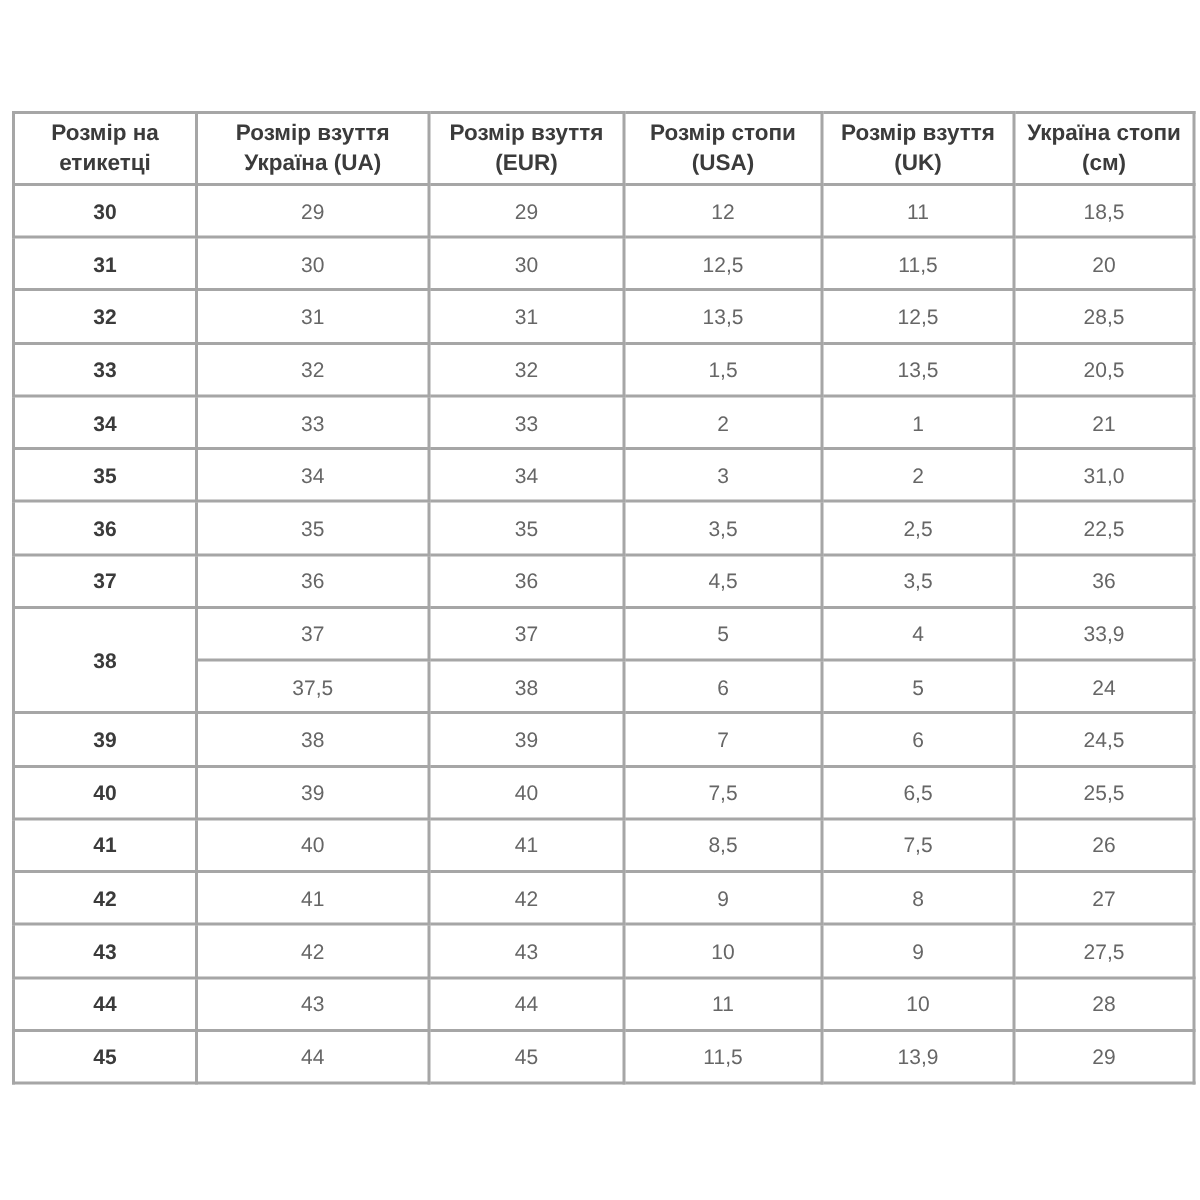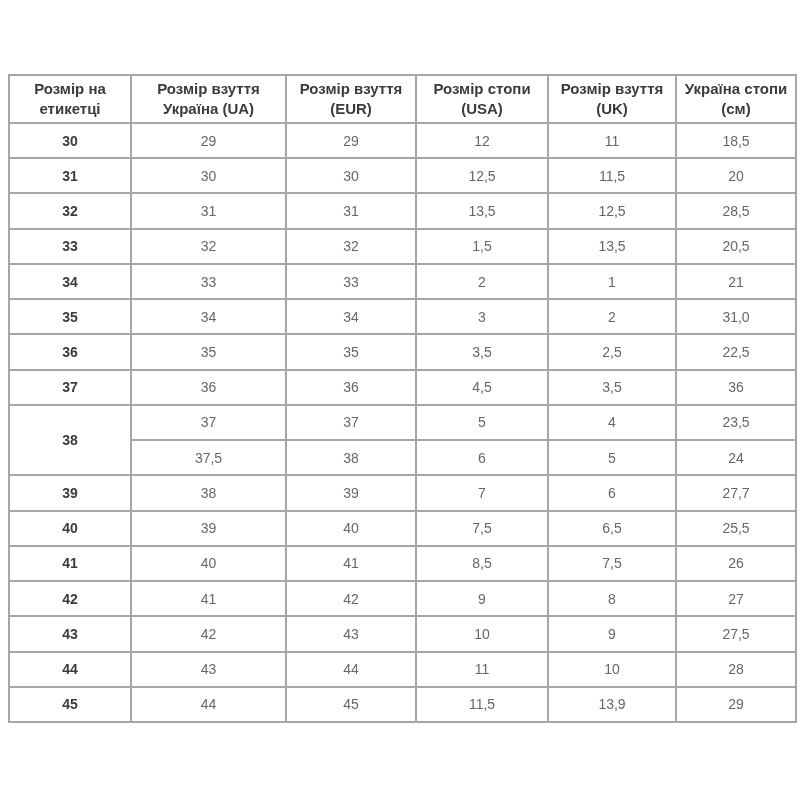--- a/index.html
+++ b/index.html
@@ -152,36 +152,36 @@
           <td>4,5</td>
           <td>3,5</td>
           <td>36</td>
         </tr>
         <tr>
           <td class="label-cell" rowspan="2">38</td>
           <td>37</td>
           <td>37</td>
           <td>5</td>
           <td>4</td>
-          <td>23,5</td>
+          <td>33,9</td>
         </tr>
         <tr>
           <td>37,5</td>
           <td>38</td>
           <td>6</td>
           <td>5</td>
           <td>24</td>
         </tr>
         <tr>
           <td class="label-cell">39</td>
           <td>38</td>
           <td>39</td>
           <td>7</td>
           <td>6</td>
-          <td>27,7</td>
+          <td>24,5</td>
         </tr>
         <tr>
           <td class="label-cell">40</td>
           <td>39</td>
           <td>40</td>
           <td>7,5</td>
           <td>6,5</td>
           <td>25,5</td>
         </tr>
         <tr>

